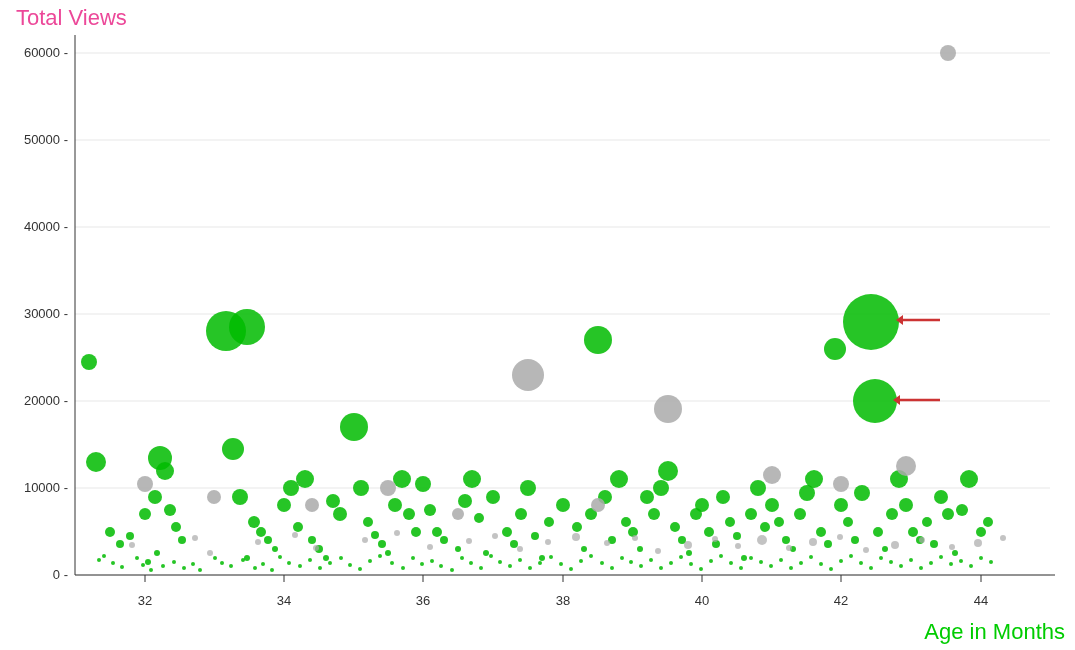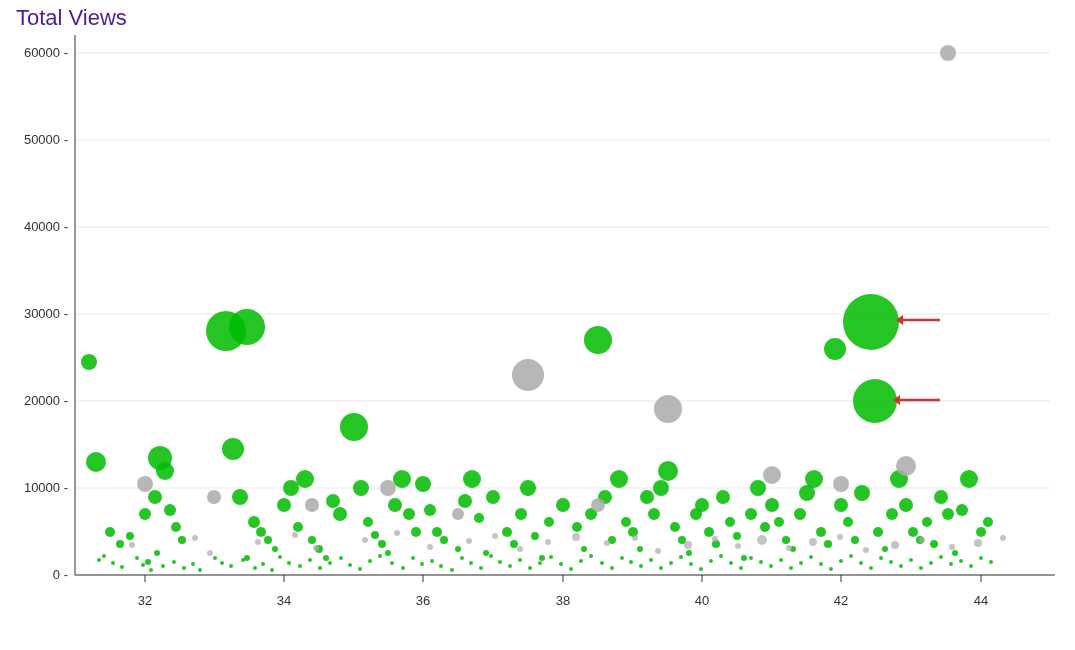--- a/index.html
+++ b/index.html
@@ -12,21 +12,21 @@
     }
     #chart-container {
       position: relative;
       width: 1075px;
       height: 650px;
     }
     #chart-title {
       position: absolute;
       top: 5px;
       left: 16px;
-      color: #4c1d95;
+      color: #ec4899;
       font-size: 22px;
       font-weight: normal;
     }
     #x-axis-label {
       position: absolute;
       bottom: 5px;
       right: 10px;
       color: #00cc00;
       font-size: 22px;
       font-weight: normal;
@@ -37,20 +37,21 @@
       left: 0;
       width: 1075px;
       height: 650px;
     }
   </style>
 </head>
 <body>
 
 <div id="chart-container">
   <div id="chart-title">Total Views</div>
+  <div id="x-axis-label">Age in Months</div>
 
   <svg id="chart-svg">
 
     <defs>
       <clipPath id="plot-clip">
         <rect x="75" y="35" width="975" height="540"></rect>
       </clipPath>
     </defs>
 
     <line x1="75" y1="575" x2="1050" y2="575" stroke="#cccccc" stroke-width="0.5"></line>

